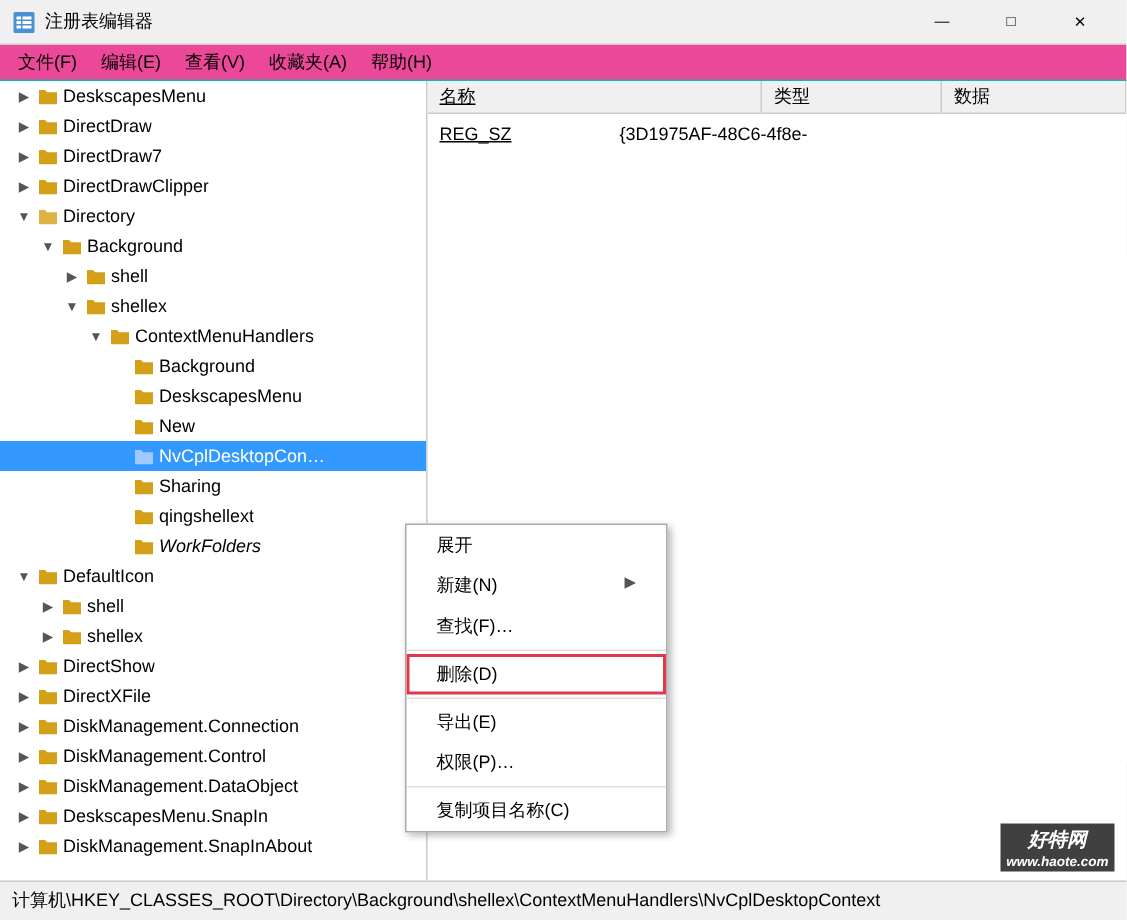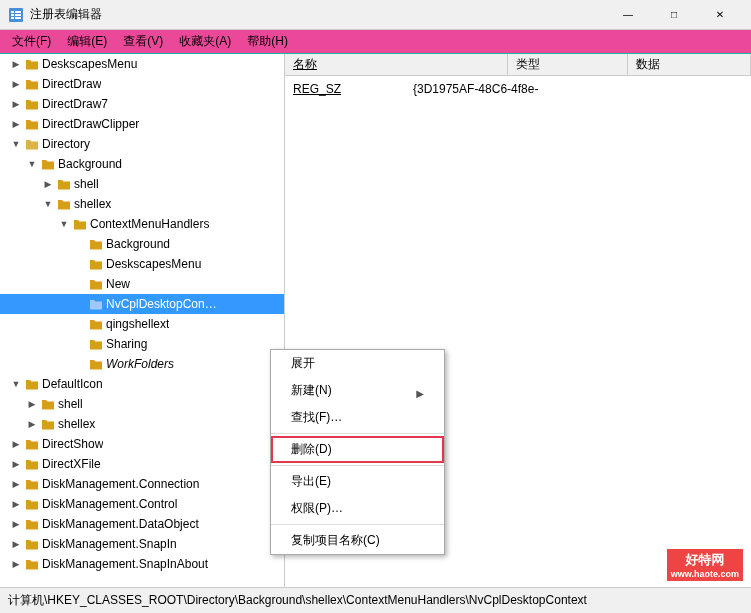--- a/index.html
+++ b/index.html
@@ -203,21 +203,21 @@
       background: white;
       border: 1px solid #aaa;
       box-shadow: 2px 2px 5px rgba(0,0,0,0.3);
       z-index: 100;
       font-size: 12px;
     }
     .ctx-item {
       padding: 5px 20px;
       cursor: pointer;
       display: flex;
-      align-items: flex-end;
+      align-items: flex-start;
       justify-content: space-between;
       white-space: nowrap;
       color: #000;
     }
     .ctx-item.highlighted {
       background: white;
       border: 2px solid #e0384e;
       color: #000;
       padding: 3px 18px;
     }
@@ -229,25 +229,26 @@
     .ctx-arrow {
       font-size: 10px;
       color: #555;
     }
 
     
     .watermark {
       position: absolute;
       bottom: 32px;
       right: 8px;
-      background: #ef4444;
+      background: #404040;
       color: white;
       font-size: 11px;
       padding: 2px 4px;
       font-weight: bold;
+      font-style: italic;
     }
 
     
     .folder-yellow { color: #d4a017; }
   </style>
 </head>
 <body>
 
 <div class="title-bar">
   <div class="title-left">
@@ -412,31 +413,31 @@
         <span class="item-label">NvCplDesktopCon…</span>
       </div>
 
       <div class="tree-item" style="padding-left: 72px;">
         <span class="expand-btn" style="visibility:hidden;"></span>
         <span class="folder-icon folder-yellow">
           <svg class="folder-svg" viewBox="0 0 14 12" fill="currentColor">
               <path d="M1 2h4l1.5 1.5H13v8H1z"></path>
             </svg>
         </span>
-        <span class="item-label">qingshellext</span>
+        <span class="item-label">Sharing</span>
       </div>
 
       <div class="tree-item" style="padding-left: 72px;">
         <span class="expand-btn" style="visibility:hidden;"></span>
         <span class="folder-icon folder-yellow">
           <svg class="folder-svg" viewBox="0 0 14 12" fill="currentColor">
               <path d="M1 2h4l1.5 1.5H13v8H1z"></path>
             </svg>
         </span>
-        <span class="item-label">Sharing</span>
+        <span class="item-label">qingshellext</span>
       </div>
 
       <div class="tree-item" style="padding-left: 72px; font-style: italic;">
         <span class="expand-btn" style="visibility:hidden;"></span>
         <span class="folder-icon folder-yellow">
           <svg class="folder-svg" viewBox="0 0 14 12" fill="currentColor">
               <path d="M1 2h4l1.5 1.5H13v8H1z"></path>
             </svg>
         </span>
         <span class="item-label">WorkFolders</span>
@@ -522,21 +523,21 @@
         <span class="item-label">DiskManagement.DataObject</span>
       </div>
 
       <div class="tree-item" style="padding-left: 8px;">
         <span class="expand-btn">▶</span>
         <span class="folder-icon folder-yellow">
           <svg class="folder-svg" viewBox="0 0 14 12" fill="currentColor">
               <path d="M1 2h4l1.5 1.5H13v8H1z"></path>
             </svg>
         </span>
-        <span class="item-label">DiskManagement.SnapIn</span>
+        <span class="item-label">DeskscapesMenu.SnapIn</span>
       </div>
 
       <div class="tree-item" style="padding-left: 8px;">
         <span class="expand-btn">▶</span>
         <span class="folder-icon folder-yellow">
           <svg class="folder-svg" viewBox="0 0 14 12" fill="currentColor">
               <path d="M1 2h4l1.5 1.5H13v8H1z"></path>
             </svg>
         </span>
         <span class="item-label">DiskManagement.SnapInAbout</span>

